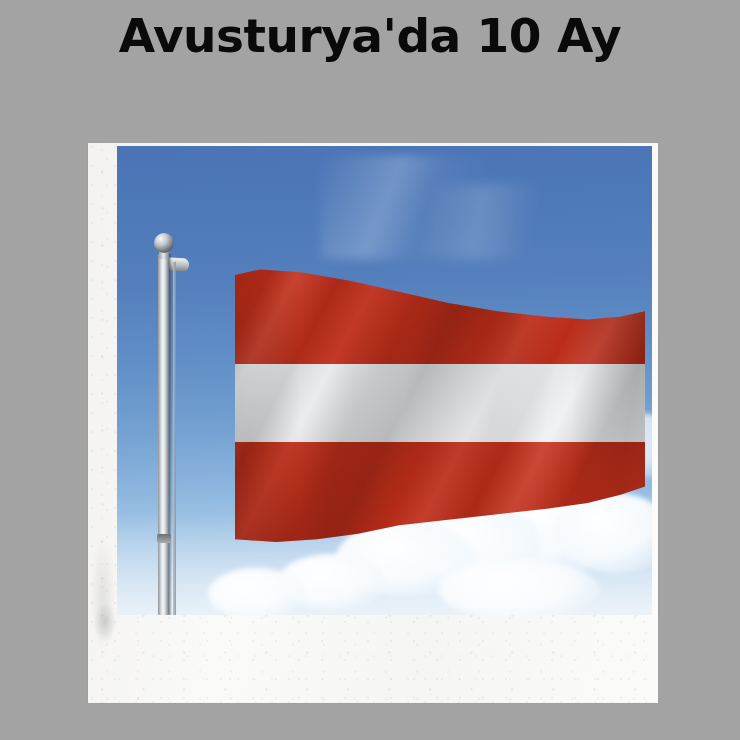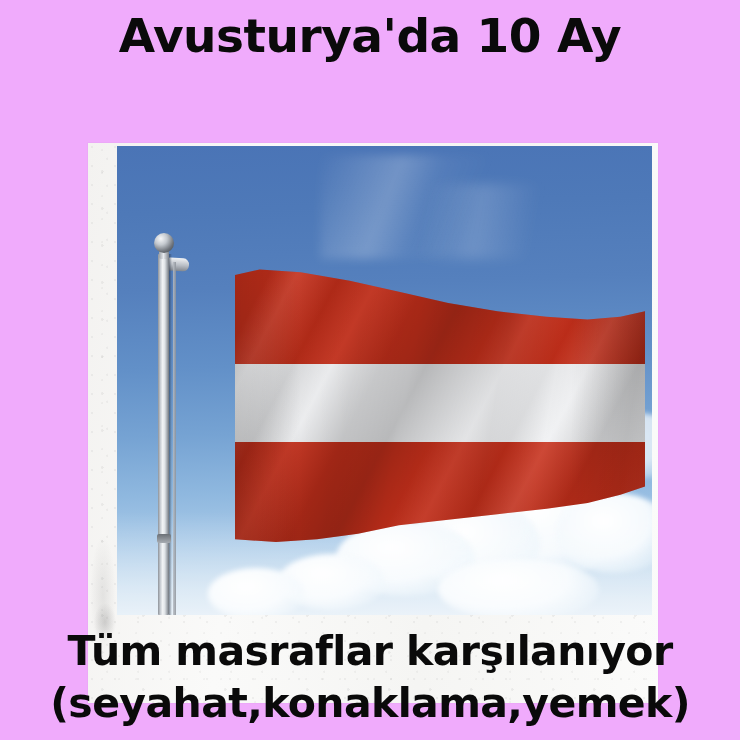--- a/index.html
+++ b/index.html
@@ -7,21 +7,21 @@
     padding: 0;
     background: #ffffff;
   }
   body {
     font-family: "Liberation Sans", sans-serif;
   }
   .poster {
     position: relative;
     width: 740px;
     height: 740px;
-    background: #f0abfc;
+    background: #a3a3a3;
     overflow: hidden;
   }
 
   
   .headline {
     position: absolute;
     left: 0;
     top: 6px;
     width: 740px;
     text-align: center;
@@ -327,18 +327,14 @@
     <div class="truck-arm"></div>
     <div class="pole"></div>
     <div class="pole-shadowline"></div>
     <div class="halyard"></div>
     <div class="pole-base-clip"></div>
     <div class="finial-neck"></div>
     <div class="finial-ball"></div>
 
   </div>
 
-  <div class="caption">
-    <span class="line">Tüm masraflar karşılanıyor</span>
-    <span class="line">(seyahat,konaklama,yemek)</span>
-  </div>
 
 </div>
 
 </body></html>

